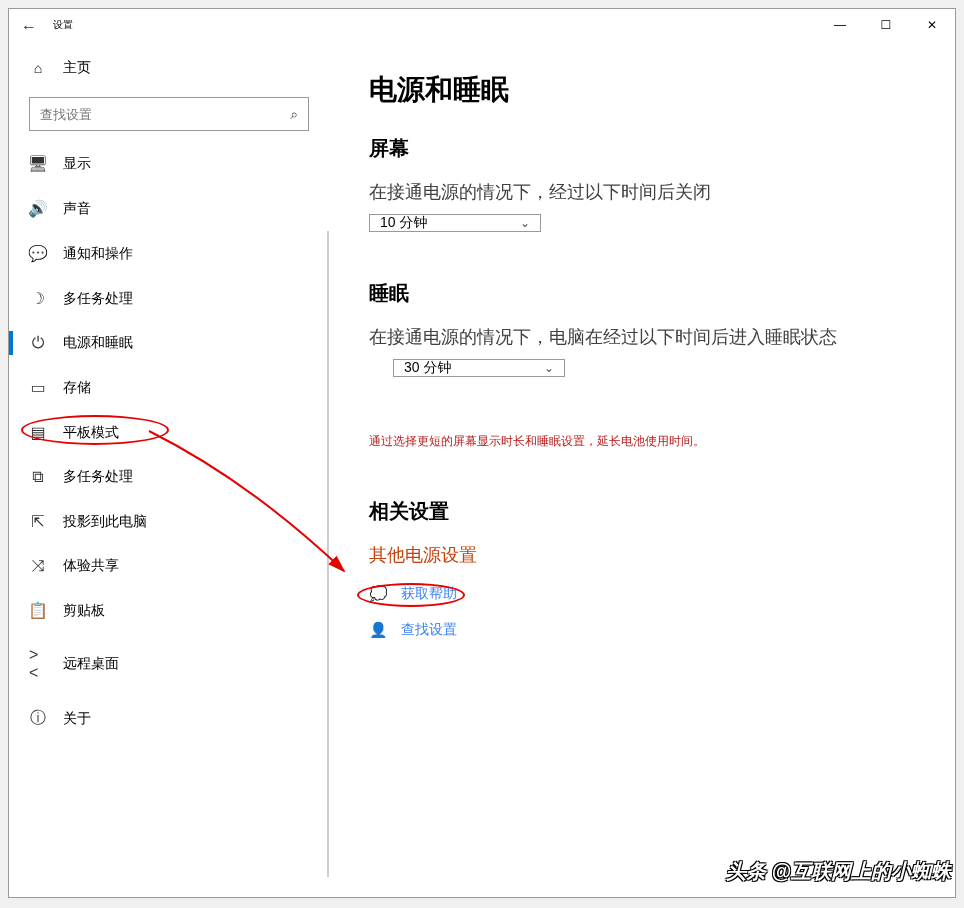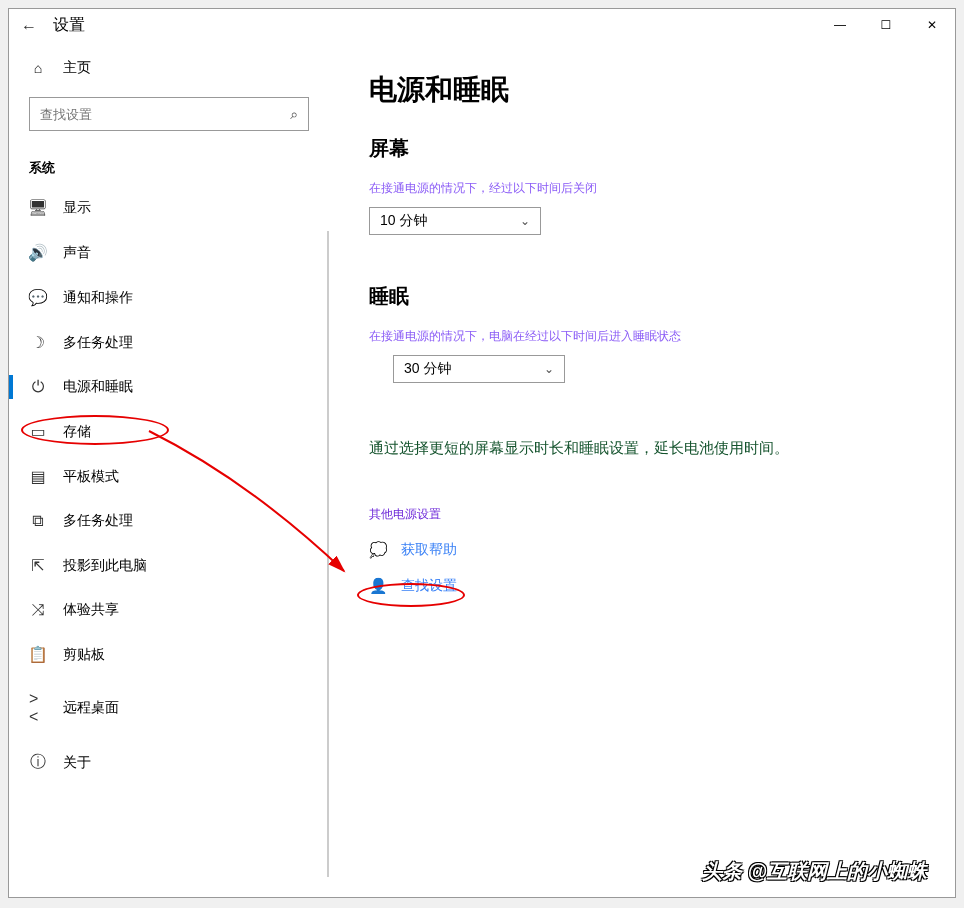--- a/index.html
+++ b/index.html
@@ -1,50 +1,50 @@
 <!DOCTYPE html>
 <html><head>
 <meta charset="utf-8">
 <style>
 * { margin: 0; padding: 0; box-sizing: border-box; font-family: "Microsoft YaHei", "Segoe UI", sans-serif; }
 body { background: #f0f0f0; display: flex; justify-content: center; }
 .window { width: 948px; height: 890px; background: #fff; border: 1px solid #999; margin-top: 8px; position: relative; display: flex; flex-direction: column; }
 .titlebar { height: 32px; display: flex; align-items: center; padding: 0 0 0 12px; }
 .titlebar .back { width: 32px; font-size: 16px; color: #333; cursor: default; }
-.titlebar .title { font-size: 16px; color: #000; }
+.titlebar .title { font-size: 10px; color: #000; }
 .titlebar .controls { margin-left: auto; display: flex; }
 .titlebar .controls .ctrl { width: 46px; height: 32px; display: flex; align-items: center; justify-content: center; font-size: 12px; color: #000; }
 .body { flex: 1; display: flex; overflow: hidden; }
 .sidebar { width: 320px; padding: 8px 0 0 0; border-right: 0; position: relative; }
 .home { display: flex; align-items: center; padding: 10px 20px; font-size: 14px; gap: 16px; }
 .home .icon { width: 18px; display: flex; justify-content: center; }
 .searchbox { margin: 10px 20px; height: 34px; border: 1px solid #999; display: flex; align-items: center; padding: 8px 10px; background: #fff; }
 .searchbox input { flex: 1; border: none; outline: none; font-size: 13px; color: #666; background: transparent; }
 .searchbox .sicon { color: #555; font-size: 14px; }
 .section-label { padding: 18px 20px 8px 20px; font-size: 13px; font-weight: 600; color: #000; }
 .nav-item { display: flex; align-items: center; padding: 13px 20px; font-size: 14px; gap: 16px; position: relative; }
 .nav-item .icon { width: 18px; display: flex; justify-content: center; font-size: 16px; color: #333; }
 .nav-item.active::before { content: ""; position: absolute; left: 0; top: 10px; bottom: 10px; width: 4px; background: #0078d4; }
 .divider-scroll { position: absolute; right: 0; top: 190px; bottom: 20px; width: 2px; background: #ccc; }
 .content { flex: 1; padding: 30px 40px; position: relative; overflow: hidden; }
 h1 { font-size: 28px; font-weight: 600; margin-bottom: 26px; }
 h2 { font-size: 20px; font-weight: 700; margin-bottom: 18px; }
-.field-label { font-size: 12px; color: #8b5cf6; margin-bottom: 10px; }
-.select { width: 172px; height: 28px; border: 1px solid #999; display: flex; align-items: center; justify-content: space-between; padding: 0 10px; font-size: 14px; background: #fff; margin-bottom: 48px; }
+.field-label { font-size: 18px; color: #404040; margin-bottom: 10px; }
+.select { width: 172px; height: 18px; border: 1px solid #999; display: flex; align-items: center; justify-content: space-between; padding: 0 10px; font-size: 14px; background: #fff; margin-bottom: 48px; }
 .select.last { margin-bottom: 56px; margin-left: 24px; }
 .select .chev { color: #555; font-size: 12px; }
-.subtext { font-size: 15px; color: #14532d; margin-top: 6px; margin-bottom: 48px; }
-.link { color: #6d28d9; font-size: 12px; display: block; }
+.subtext { font-size: 12px; color: #b91c1c; margin-top: 6px; margin-bottom: 48px; }
+.link { color: #c2410c; font-size: 18px; display: block; }
 .help-row { display: flex; align-items: center; gap: 14px; margin-top: 18px; font-size: 14px; }
 .help-row .hicon { width: 18px; color: #333; font-size: 15px; }
 .help-row .hlink { color: #3b82f6; }
 .ellipse { position: absolute; border: 2px solid #e60000; border-radius: 50%; pointer-events: none; }
 .ellipse1 { left: 12px; top: 406px; width: 148px; height: 30px; }
 .ellipse2 { left: 348px; top: 574px; width: 108px; height: 24px; }
-.watermark { position: absolute; right: 28px; bottom: 12px; font-size: 20px; font-weight: 700; color: #fff; text-shadow: -1px -1px 0 #000, 1px -1px 0 #000, -1px 1px 0 #000, 1px 1px 0 #000; pointer-events: none; font-style: italic; }
+.watermark { position: absolute; right: 4px; bottom: 12px; font-size: 20px; font-weight: 700; color: #fff; text-shadow: -1px -1px 0 #000, 1px -1px 0 #000, -1px 1px 0 #000, 1px 1px 0 #000; pointer-events: none; font-style: italic; }
 svg.arrow { position: absolute; left: 120px; top: 412px; width: 260px; height: 190px; pointer-events: none; overflow: visible; }
 </style>
 </head>
 <body>
 
 <div class="window">
   <div class="titlebar">
     <div class="back">←</div>
     <div class="title">设置</div>
     <div class="controls">
@@ -57,21 +57,20 @@
   <div class="body">
     <div class="sidebar">
       <div class="home">
         <span class="icon">⌂</span>
         <span>主页</span>
       </div>
       <div class="searchbox">
         <input placeholder="查找设置" style="">
         <span class="sicon">⌕</span>
       </div>
-      <div class="section-label">系统</div>
 
       <div class="nav-item">
           <span class="icon">🖥</span>
           <span>显示</span>
         </div>
       <div class="nav-item">
           <span class="icon">🔊</span>
           <span>声音</span>
         </div>
       <div class="nav-item">
@@ -134,20 +133,21 @@
 
       <h2>睡眠</h2>
       <div class="field-label">在接通电源的情况下，电脑在经过以下时间后进入睡眠状态</div>
       <div class="select last">
         <span>30 分钟</span>
         <span class="chev">⌄</span>
       </div>
 
       <div class="subtext">通过选择更短的屏幕显示时长和睡眠设置，延长电池使用时间。</div>
 
+      <h2>相关设置</h2>
       <a class="link">其他电源设置</a>
 
       <div class="help-row">
         <span class="hicon">💭</span>
         <span class="hlink">获取帮助</span>
       </div>
       <div class="help-row">
         <span class="hicon">👤</span>
         <span class="hlink">查找设置</span>
       </div>

